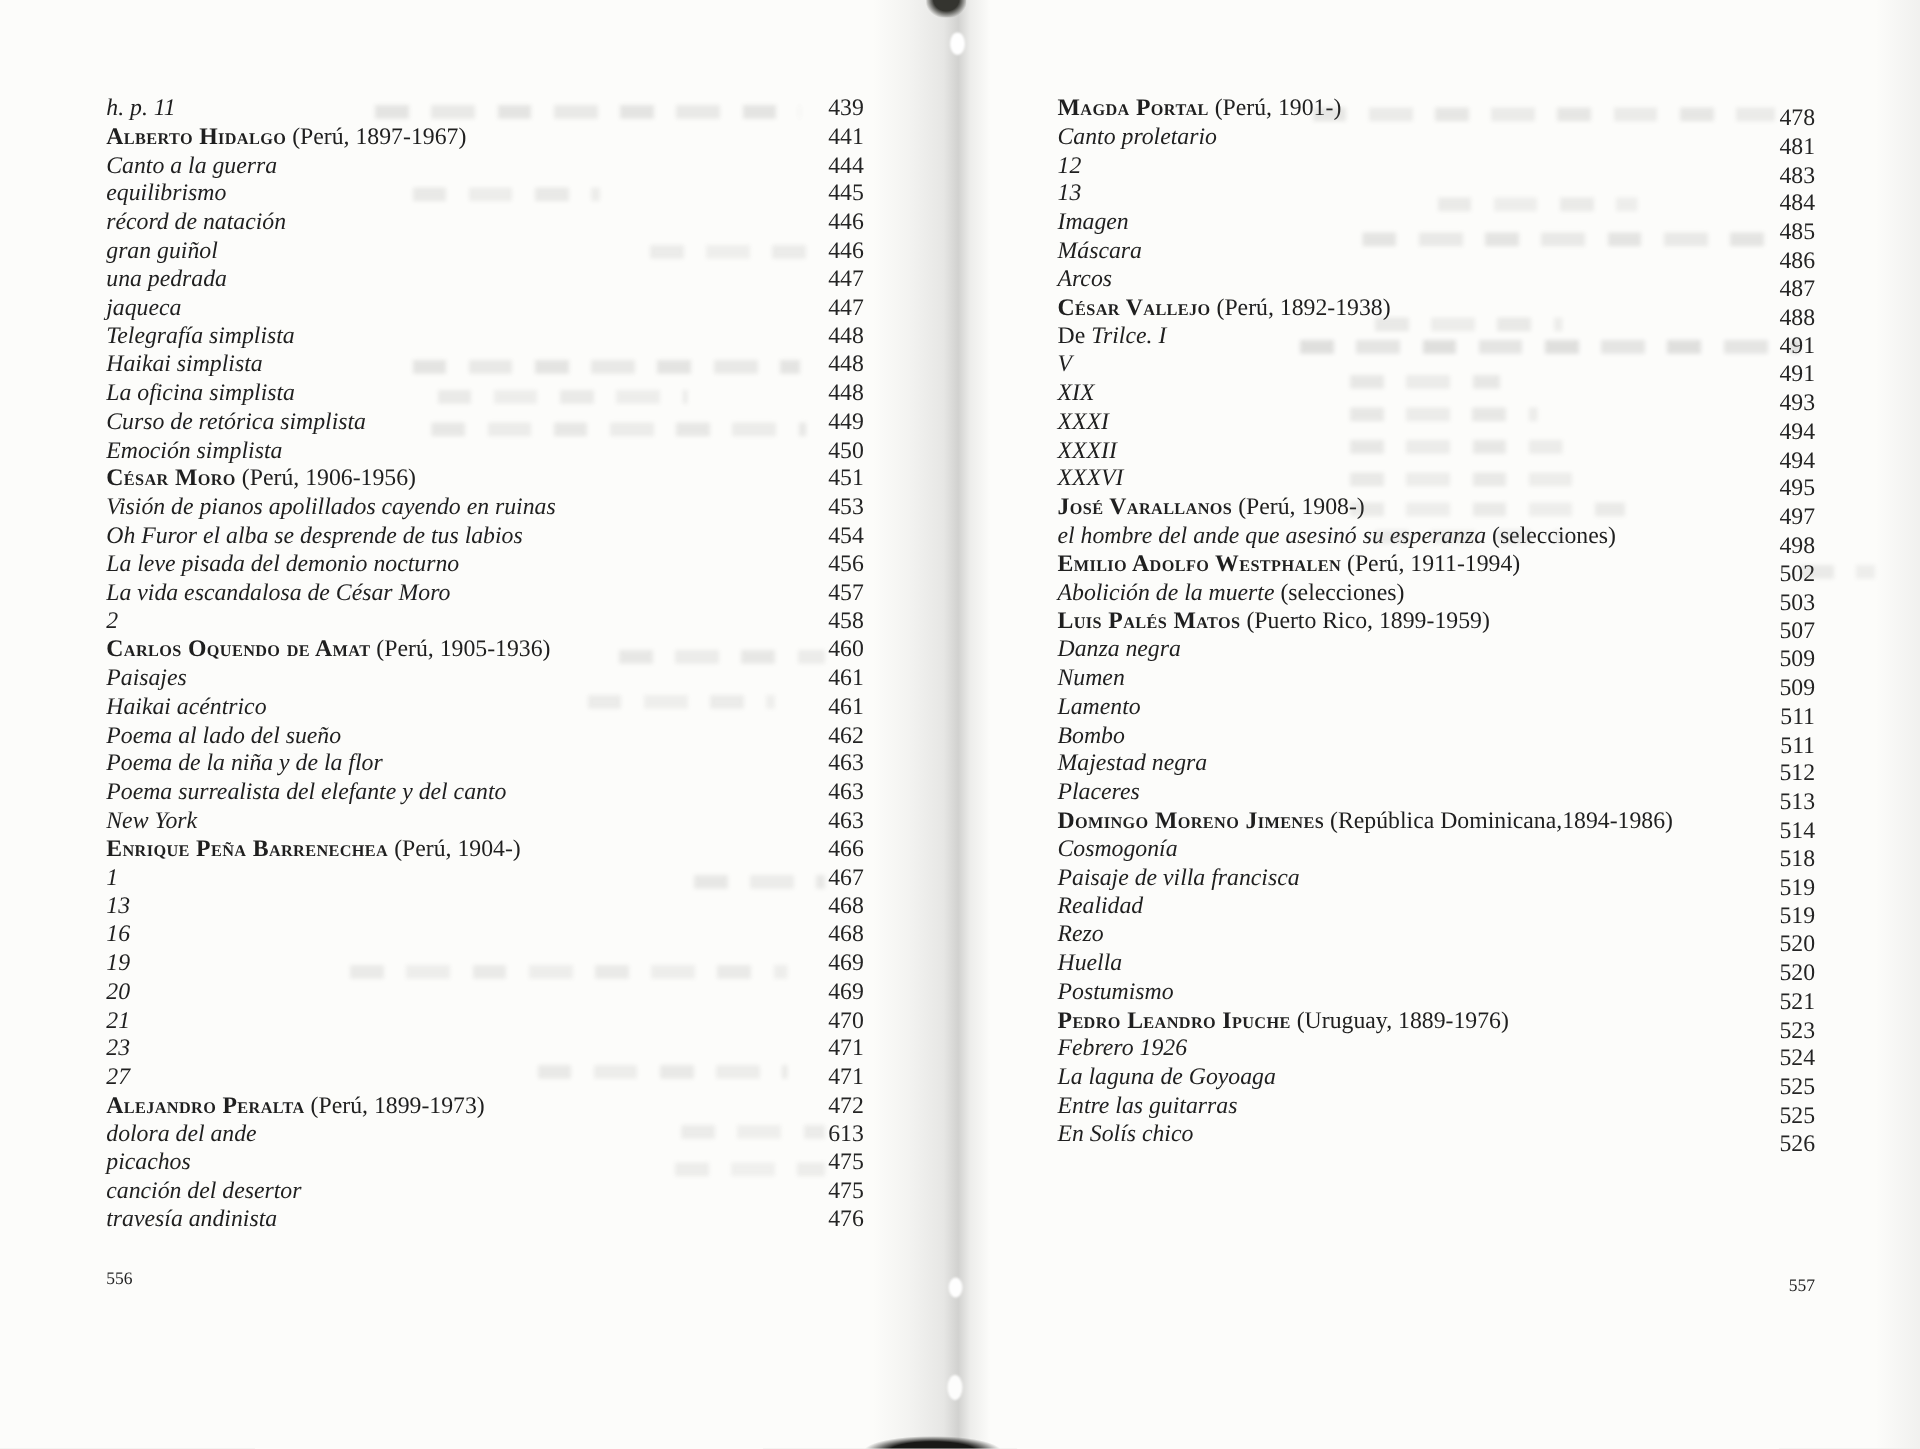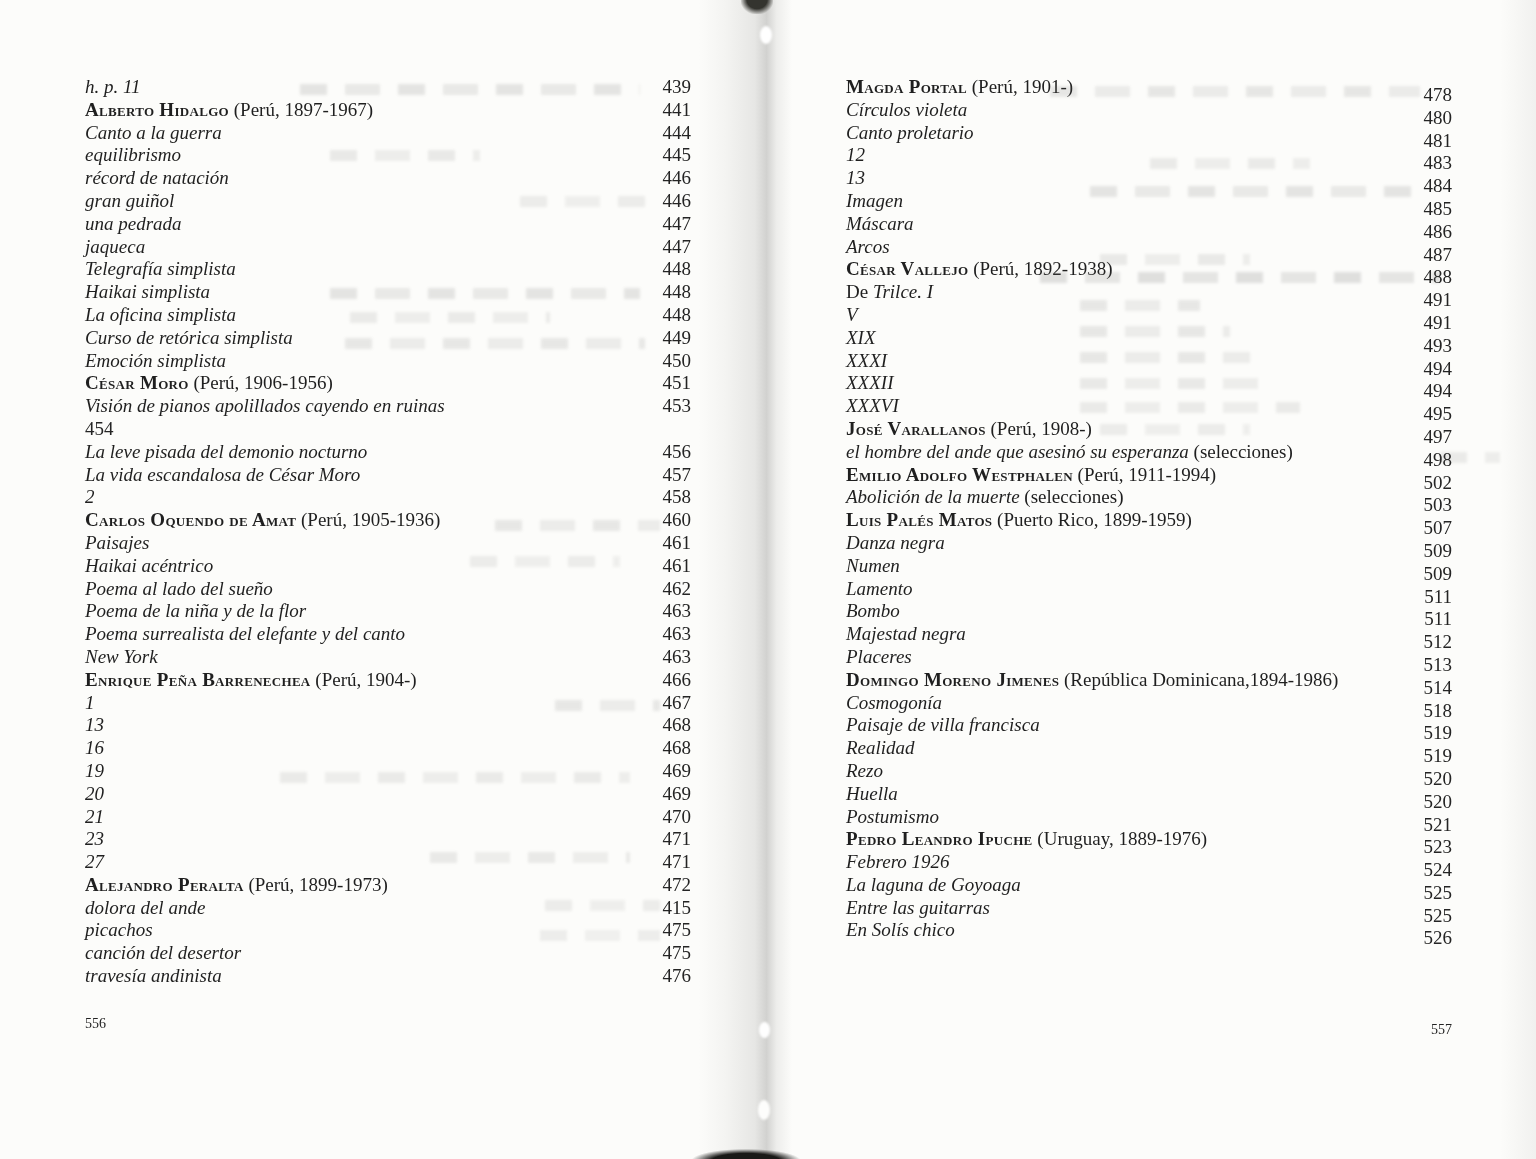--- a/index.html
+++ b/index.html
@@ -129,20 +129,21 @@
         </div>
         <div class="row">
           <span class="entry"><span class="sc">César Moro</span><span class="info"> (Perú, 1906-1956)</span></span>
           <span class="num">451</span>
         </div>
         <div class="row">
           <span class="entry"><span class="it">Visión de pianos apolillados cayendo en ruinas</span></span>
           <span class="num">453</span>
         </div>
         <div class="row">
+          <span class="entry"><span class="it">Oh Furor el alba se desprende de tus labios</span></span>
           <span class="num">454</span>
         </div>
         <div class="row">
           <span class="entry"><span class="it">La leve pisada del demonio nocturno</span></span>
           <span class="num">456</span>
         </div>
         <div class="row">
           <span class="entry"><span class="it">La vida escandalosa de César Moro</span></span>
           <span class="num">457</span>
         </div>
@@ -213,21 +214,21 @@
         <div class="row">
           <span class="entry"><span class="it">27</span></span>
           <span class="num">471</span>
         </div>
         <div class="row">
           <span class="entry"><span class="sc">Alejandro Peralta</span><span class="info"> (Perú, 1899-1973)</span></span>
           <span class="num">472</span>
         </div>
         <div class="row">
           <span class="entry"><span class="it">dolora del ande</span></span>
-          <span class="num">415</span>
+          <span class="num">613</span>
         </div>
         <div class="row">
           <span class="entry"><span class="it">picachos</span></span>
           <span class="num">475</span>
         </div>
         <div class="row">
           <span class="entry"><span class="it">canción del desertor</span></span>
           <span class="num">475</span>
         </div>
         <div class="row">
@@ -236,24 +237,20 @@
         </div>
       </div>
     <div class="folio folio-left">556</div>
   </div>
 
   <div>
     <div class="toc toc-right" id="toc-right">
         <div class="row">
           <span class="entry"><span class="sc">Magda Portal</span><span class="info"> (Perú, 1901-)</span></span>
           <span class="num">478</span>
-        </div>
-        <div class="row">
-          <span class="entry"><span class="it">Círculos violeta</span></span>
-          <span class="num">480</span>
         </div>
         <div class="row">
           <span class="entry"><span class="it">Canto proletario</span></span>
           <span class="num">481</span>
         </div>
         <div class="row">
           <span class="entry"><span class="it">12</span></span>
           <span class="num">483</span>
         </div>
         <div class="row">

